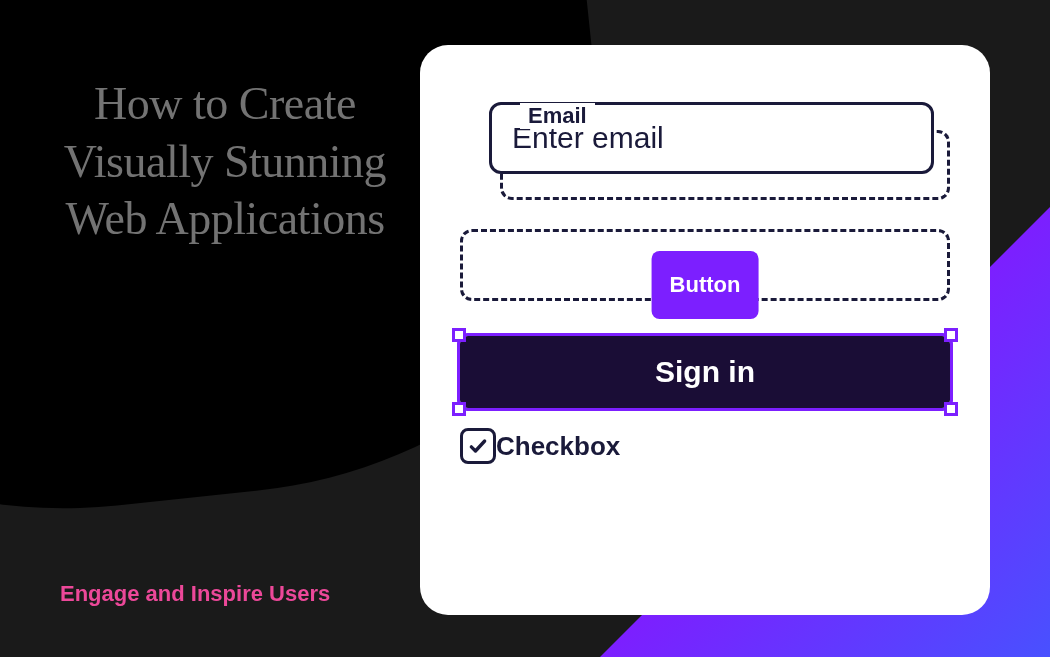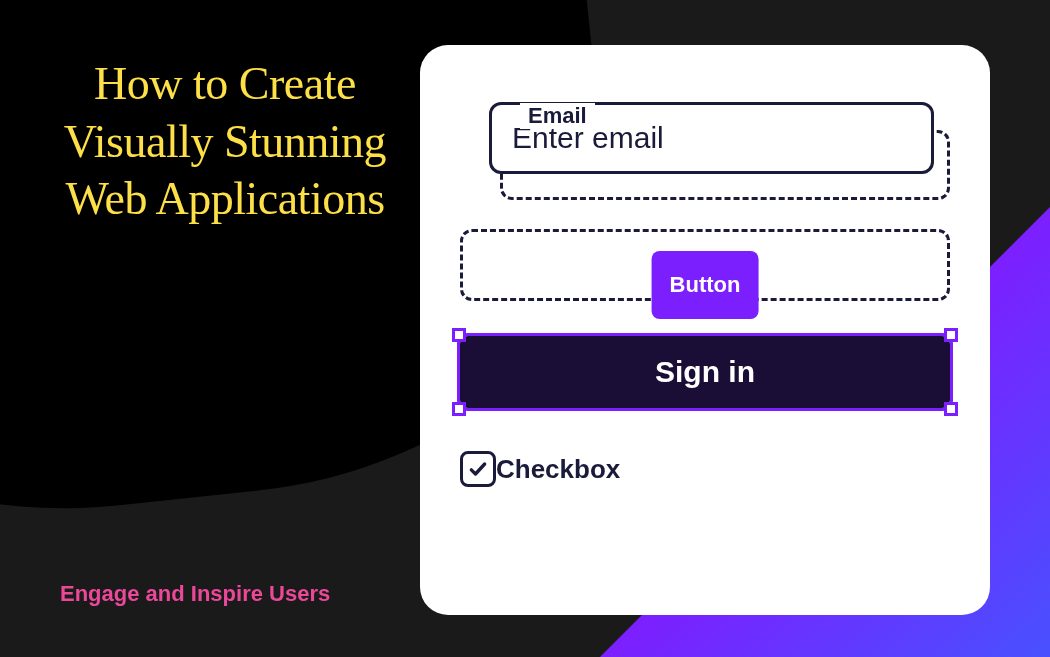--- a/index.html
+++ b/index.html
@@ -42,27 +42,28 @@
 
     .left-content {
       position: absolute;
       top: 55px;
       left: 50px;
       width: 350px;
       z-index: 3;
     }
 
     .main-heading {
-      color: #fde047;
+      color: #737373;
       font-family: Georgia, 'Times New Roman', serif;
       font-size: 46px;
       font-weight: 400;
       line-height: 1.25;
       text-align: center;
       letter-spacing: -0.5px;
+      margin-top: 20px;
     }
 
     .tagline {
       position: absolute;
       bottom: 50px;
       left: 60px;
       color: #ec4899;
       font-size: 22px;
       font-weight: 600;
       z-index: 3;
@@ -148,21 +149,21 @@
       font-size: 22px;
       font-weight: 800;
       padding: 21px 18px;
       border-radius: 8px;
       z-index: 5;
     }
 
     .signin-container {
       position: relative;
       width: 100%;
-      margin-bottom: 43px;
+      margin-bottom: 20px;
     }
 
     .signin-button {
       width: 100%;
       height: 72px;
       background: #1a0d36;
       color: #ffffff;
       font-size: 30px;
       font-weight: 800;
       border: none;

